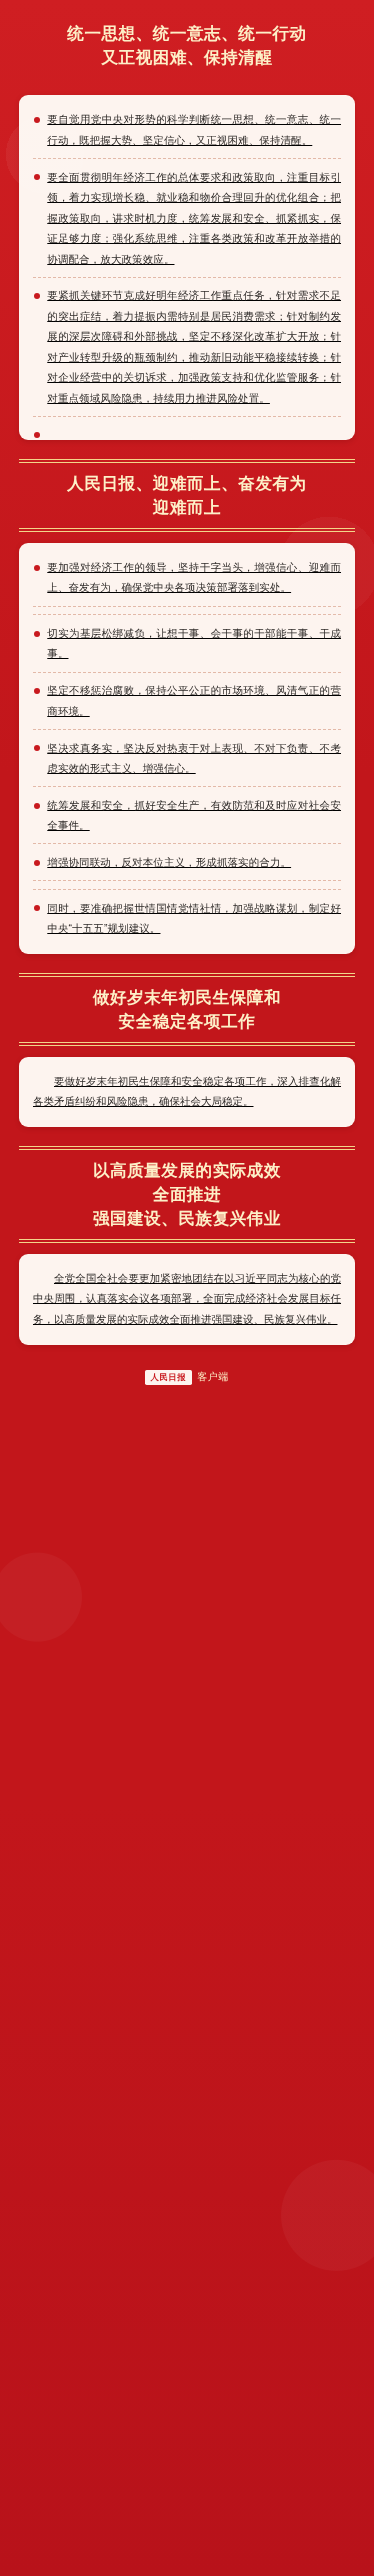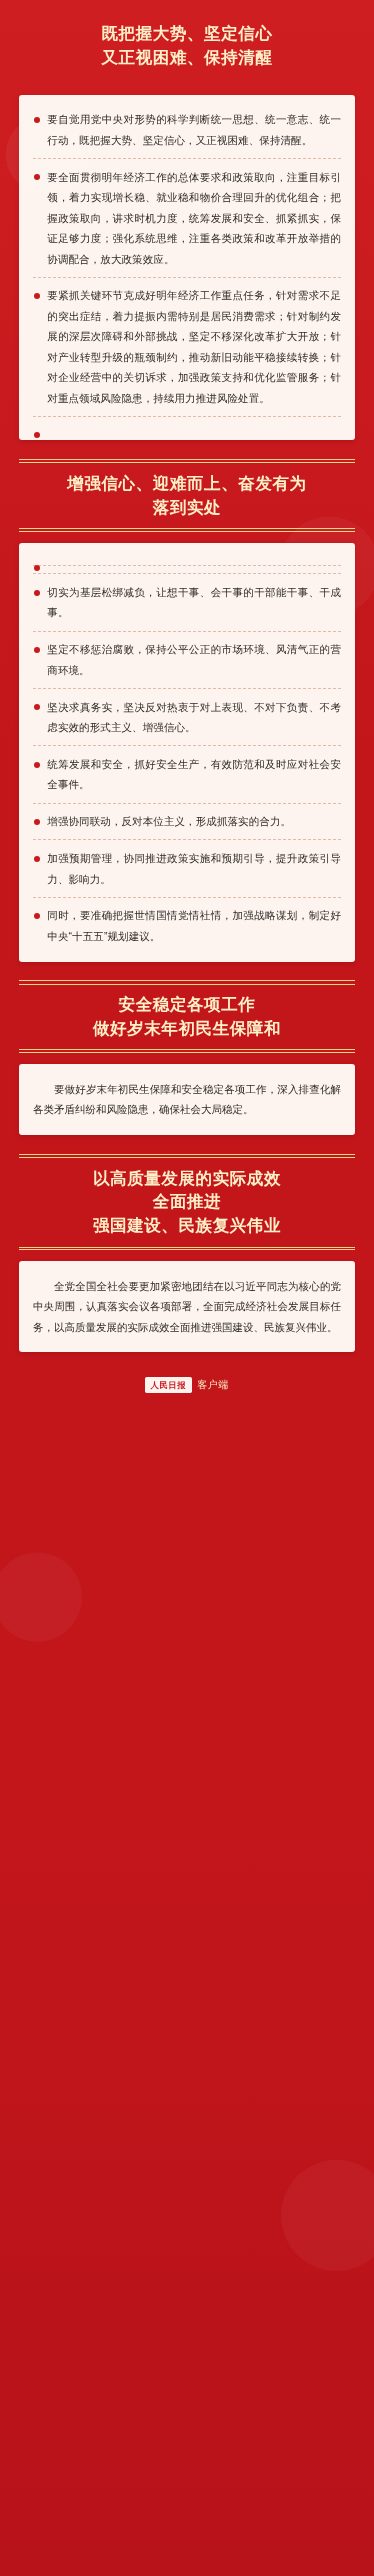--- a/index.html
+++ b/index.html
@@ -51,23 +51,24 @@
     height: 0.6px;
     background: #f3d68a;
   }
   .headline-framed::before { top: 2.2px; }
   .headline-framed::after  { bottom: 2.2px; }
 
   
   .card {
     margin: 11px 18.7px 0 18.7px;
     background: #fdf4ef;
-    border-radius: 3px;
+    border-radius: 9px;
     padding: 14.3px 14.3px 15.4px 14.3px;
     box-shadow: 0 1.1px 5.5px rgba(90,0,0,.18);
+    text-decoration: underline;
   }
 
   .item {
     position: relative;
     padding-left: 14.3px;
     color: #2e2a28;
     font-size: 10.5px;
     line-height: 1.95;
     text-align: justify;
     letter-spacing: 0.1px;
@@ -131,21 +132,21 @@
       radial-gradient(circle at 10% 62%, rgba(255,255,255,.04) 0 44px, transparent 45px),
       radial-gradient(circle at 90% 86%, rgba(255,255,255,.04) 0 55px, transparent 56px);
   }
 </style>
 </head>
 <body>
 
 <div class="bg-deco"></div>
 
 <div class="headline headline-top">
-  <span class="line">既把握大势、坚定信心</span>
+  <span class="line">统一思想、统一意志、统一行动</span>
   <span class="line">又正视困难、保持清醒</span>
 </div>
 
 <div class="card">
   <div class="item">
     <span class="bullet"></span>
     <span>要自觉用党中央对形势的科学判断统一思想、统一意志、统一行动，既把握大势、坚定信心，又正视困难、保持清醒。</span>
   </div>
   <div class="divider"></div>
   <div class="item">
@@ -157,27 +158,28 @@
     <span class="bullet"></span>
     <span>要紧抓关键环节克成好明年经济工作重点任务，针对需求不足的突出症结，着力提振内需特别是居民消费需求；针对制约发展的深层次障碍和外部挑战，坚定不移深化改革扩大开放；针对产业转型升级的瓶颈制约，推动新旧动能平稳接续转换；针对企业经营中的关切诉求，加强政策支持和优化监管服务；针对重点领域风险隐患，持续用力推进风险处置。</span>
   </div>
   <div class="divider"></div>
   <div class="item">
     <span class="bullet"></span>
   </div>
 </div>
 
 <div class="headline headline-framed">
-  <span class="line">增强信心、迎难而上、奋发有为</span>
-  <span class="line">落到实处</span>
-</div>
-
-<div class="card">
-  <div class="item">
-    <span class="bullet"></span>
+  <span class="line">人民日报、迎难而上、奋发有为</span>
+  <span class="line">迎难而上</span>
+</div>
+
+<div class="card">
+  <div class="item">
+    <span class="bullet"></span>
+    <span>要加强对经济工作的领导，坚持干字当头，增强信心、迎难而上、奋发有为，确保党中央各项决策部署落到实处。</span>
   </div>
   <div class="divider"></div>
   <div class="divider"></div>
   <div class="item">
     <span class="bullet"></span>
     <span>切实为基层松绑减负，让想干事、会干事的干部能干事、干成事。</span>
   </div>
   <div class="divider"></div>
   <div class="item">
     <span class="bullet"></span>
@@ -192,34 +194,30 @@
   <div class="item">
     <span class="bullet"></span>
     <span>统筹发展和安全，抓好安全生产，有效防范和及时应对社会安全事件。</span>
   </div>
   <div class="divider"></div>
   <div class="item">
     <span class="bullet"></span>
     <span>增强协同联动，反对本位主义，形成抓落实的合力。</span>
   </div>
   <div class="divider"></div>
-  <div class="item">
-    <span class="bullet"></span>
-    <span>加强预期管理，协同推进政策实施和预期引导，提升政策引导力、影响力。</span>
-  </div>
   <div class="divider"></div>
   <div class="item">
     <span class="bullet"></span>
     <span>同时，要准确把握世情国情党情社情，加强战略谋划，制定好中央“十五五”规划建议。</span>
   </div>
 </div>
 
 <div class="headline headline-framed">
+  <span class="line">做好岁末年初民生保障和</span>
   <span class="line">安全稳定各项工作</span>
-  <span class="line">做好岁末年初民生保障和</span>
 </div>
 
 <div class="card">
   <div class="plain">要做好岁末年初民生保障和安全稳定各项工作，深入排查化解各类矛盾纠纷和风险隐患，确保社会大局稳定。</div>
 </div>
 
 <div class="headline headline-framed">
   <span class="line">以高质量发展的实际成效</span>
   <span class="line">全面推进</span>
   <span class="line">强国建设、民族复兴伟业</span>

